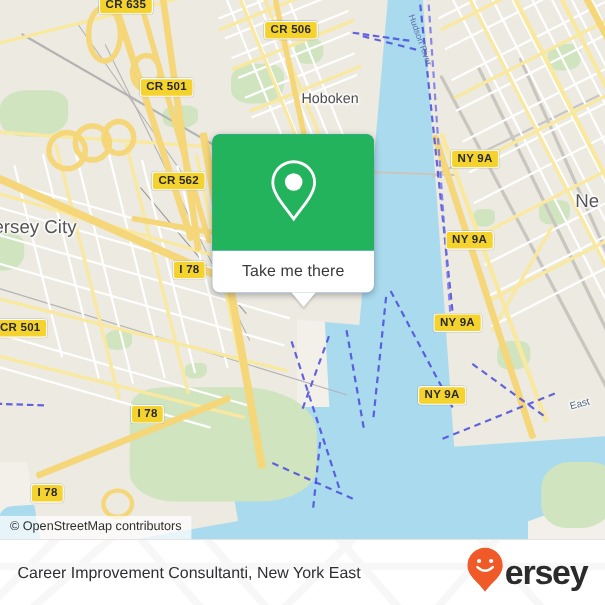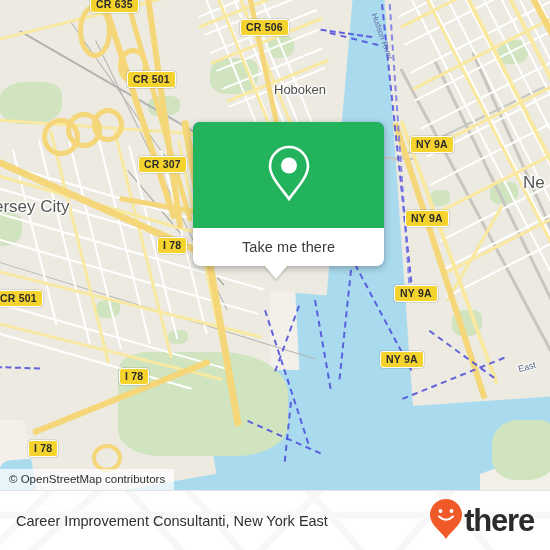--- a/index.html
+++ b/index.html
@@ -54,21 +54,21 @@
 
   
   #osm-attrib{
     position:absolute;left:0;bottom:0;background:rgba(255,255,255,.72);
     color:#2e2e2e;font-size:11.5px;padding:3px 9px 4px 9px;line-height:14px;
     white-space:nowrap;
   }
 
   
   #popup{
-    position:absolute;left:193px;top:122px;width:191px;
+    position:absolute;left:193px;top:122px;width:147px;
     border-radius:7px;background:#3b82f6;
     box-shadow:0 2px 7px rgba(0,0,0,.30);
     overflow:visible;
   }
   #popup-head{
     height:106px;background:#22b35c;border-radius:7px 7px 0 0;
     display:flex;align-items:center;justify-content:center;
   }
   #popup-action{
     height:38px;background:#fff;border-radius:0 0 7px 7px;
@@ -260,21 +260,21 @@
     <div class="waterlbl" style="left:378px;top:12px;transform:rotate(70deg);">Hudson River</div>
     <div class="placelbl tiny" style="left:518px;top:362px;">East</div>
 
     <div class="placelbl" style="left:274px;top:82px;text-align:right;">Hoboken</div>
     <div class="placelbl big" style="left:-6px;top:197px;">ersey City</div>
     <div class="placelbl big" style="left:523px;top:173px;">Ne</div>
 
     <div class="shield" style="left:90px;top:-4px;">CR 635</div>
     <div class="shield" style="left:240px;top:19px;">CR 506</div>
     <div class="shield" style="left:127px;top:71px;">CR 501</div>
-    <div class="shield" style="left:138px;top:156px;">CR 307</div>
+    <div class="shield" style="left:138px;top:156px;">CR 562</div>
     <div class="shield" style="left:410px;top:136px;">NY 9A</div>
     <div class="shield" style="left:405px;top:210px;">NY 9A</div>
     <div class="shield" style="left:394px;top:285px;">NY 9A</div>
     <div class="shield" style="left:380px;top:351px;">NY 9A</div>
     <div class="shield" style="left:157px;top:237px;">I 78</div>
     <div class="shield" style="left:-6px;top:290px;">CR 501</div>
     <div class="shield" style="left:119px;top:368px;">I 78</div>
     <div class="shield" style="left:28px;top:440px;">I 78</div>
 
     <div id="popup">
@@ -312,17 +312,17 @@
 
     <div id="brand">
       <span style="display:block;">
         <svg width="34" height="42" viewBox="0 0 34 42" aria-hidden="true">
           <path d="M17 1 C8.2 1 1 8.2 1 17 C1 27 12 33 17 41 C22 33 33 27 33 17 C33 8.2 25.8 1 17 1 Z" fill="#f05a28"></path>
           <circle cx="11.5" cy="13" r="1.9" fill="#ffffff"></circle>
           <circle cx="22.5" cy="13" r="1.9" fill="#ffffff"></circle>
           <path d="M10 18.5 Q17 25 24 18.5" fill="none" stroke="#ffffff" stroke-width="2.1" stroke-linecap="round"></path>
         </svg>
       </span>
-      <span id="brand-word">there</span>
+      <span id="brand-word">ersey</span>
     </div>
   </div>
 
 </div>
 
 </body></html>

